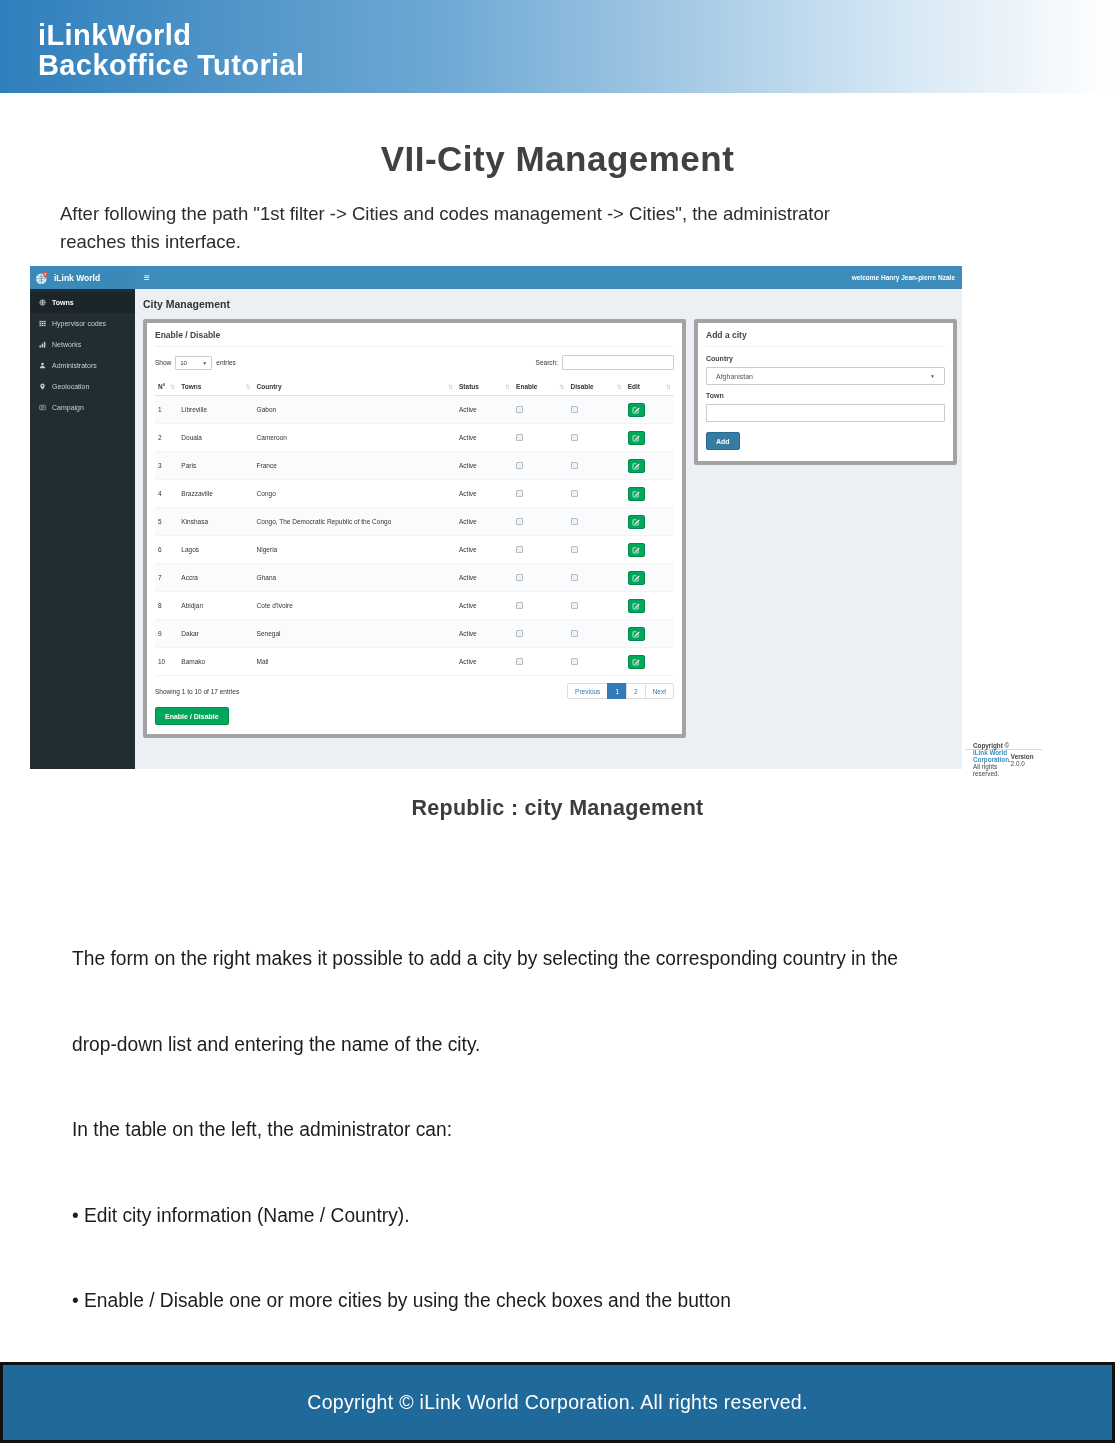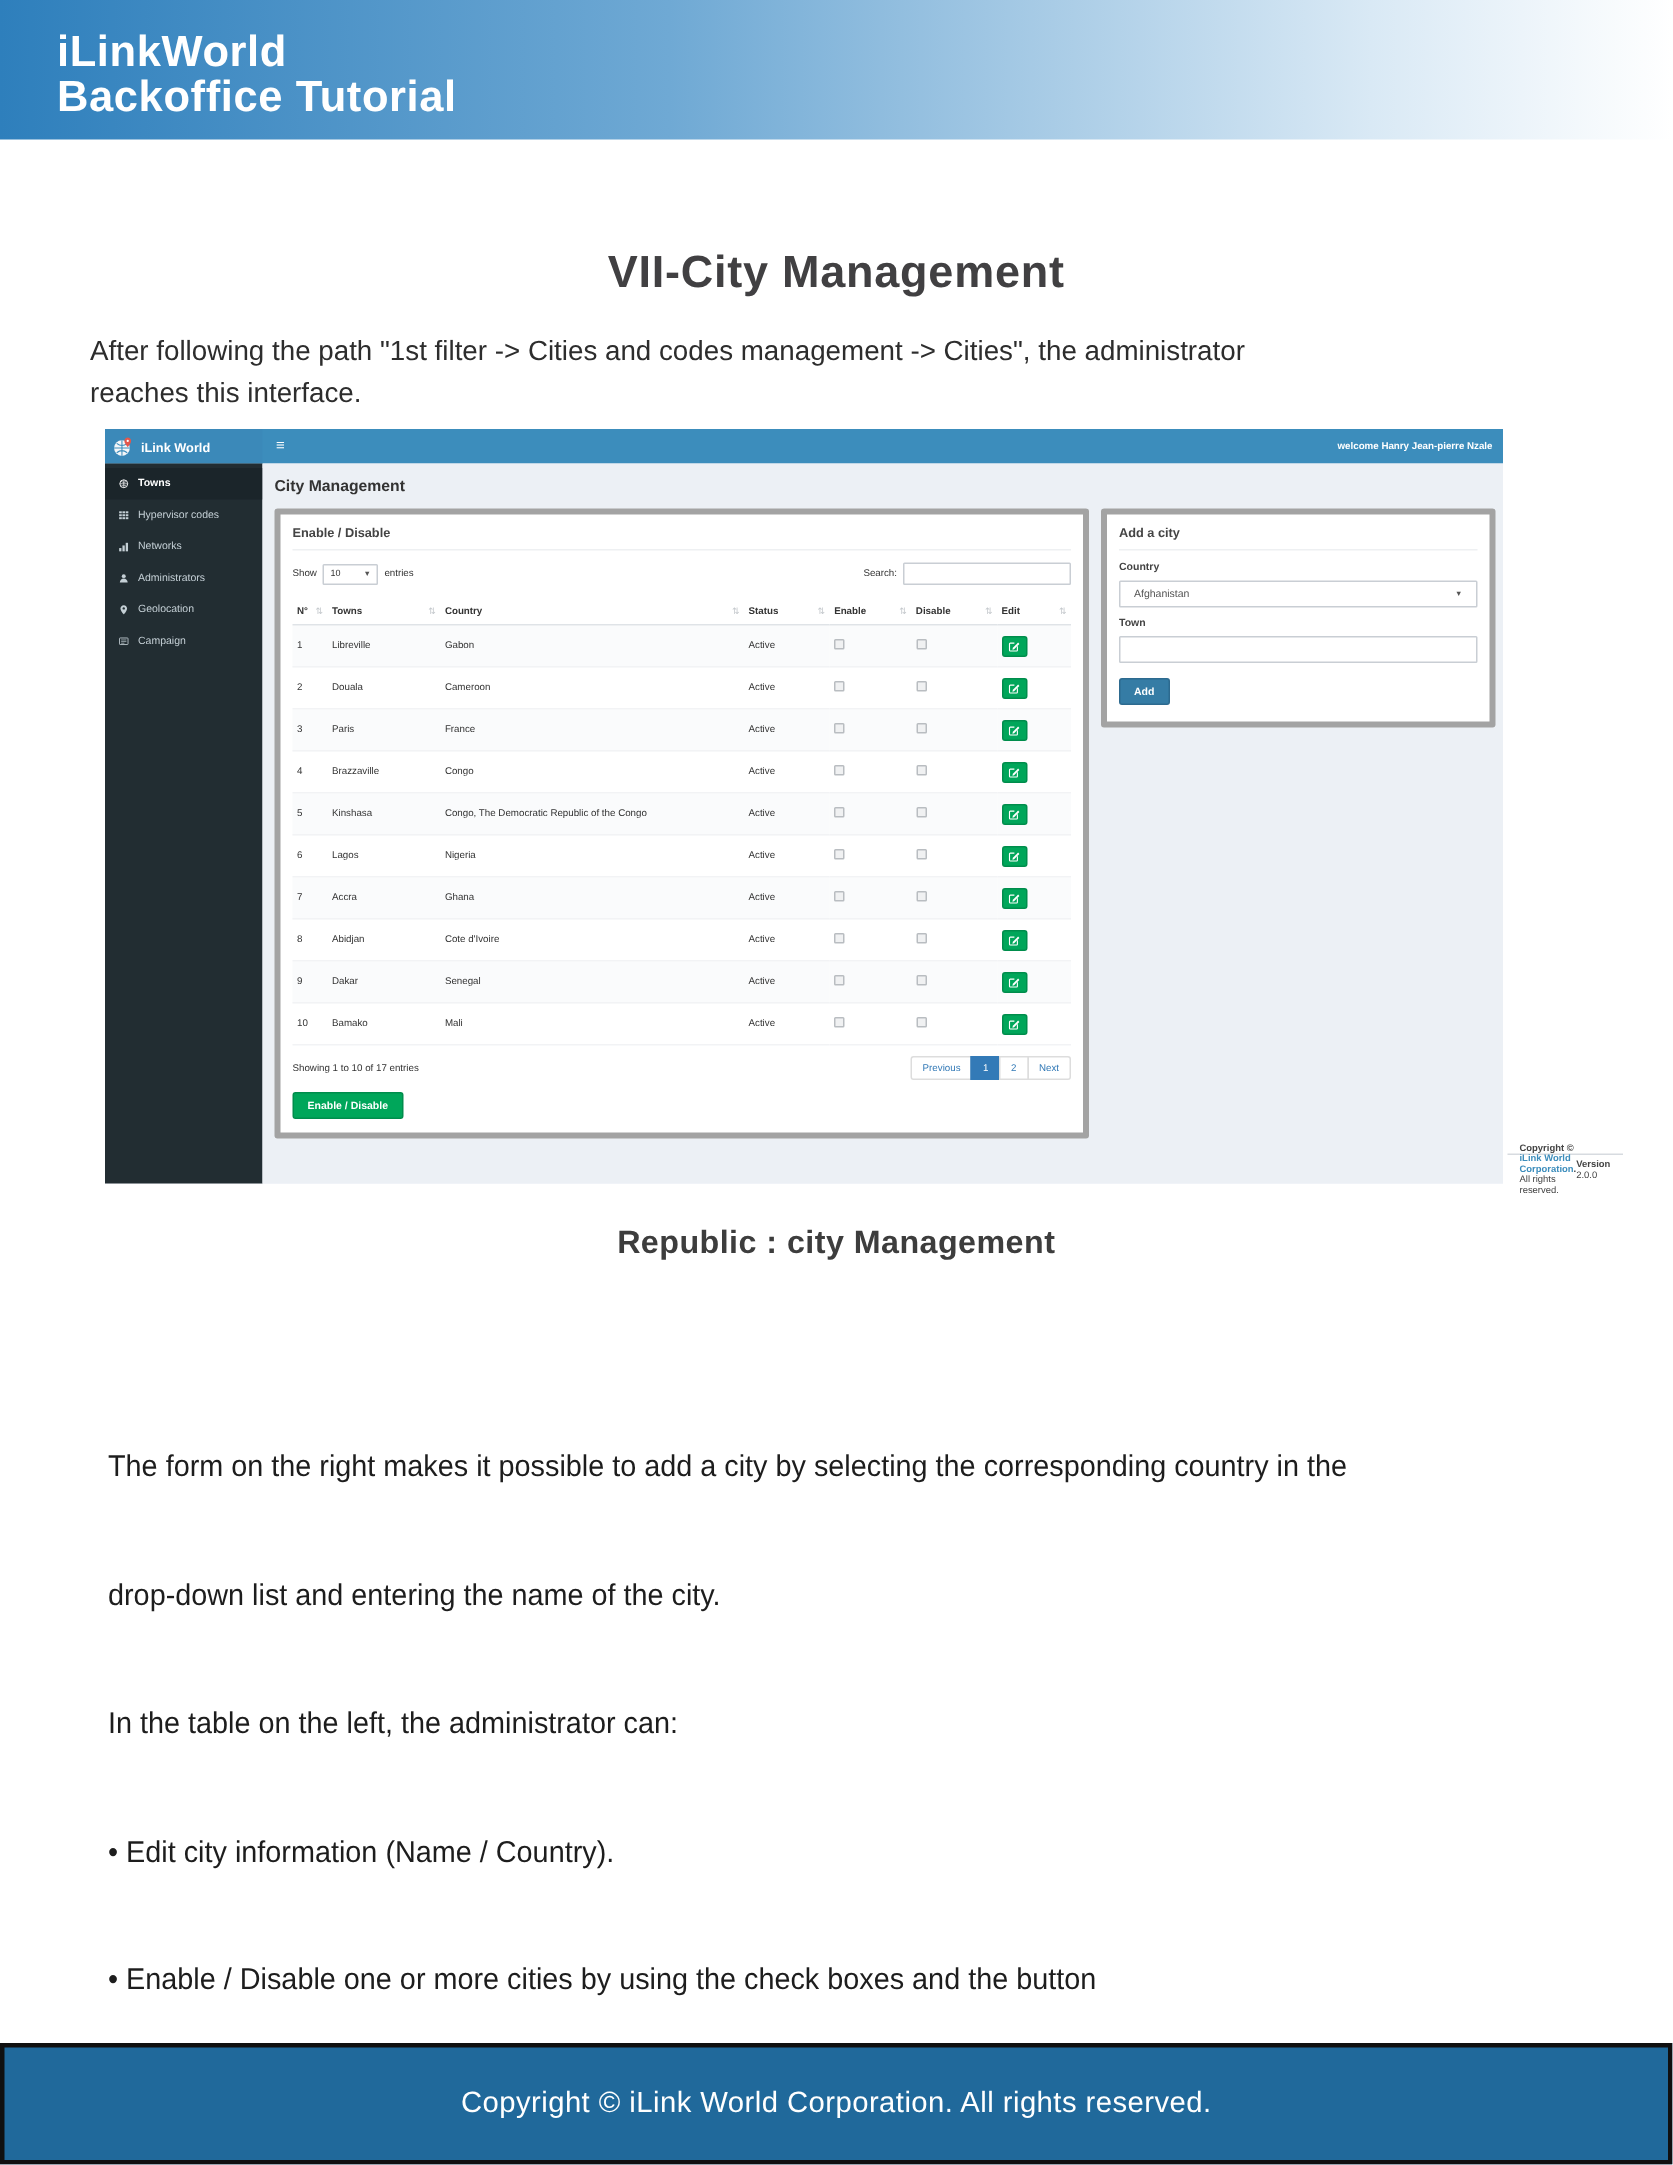--- a/index.html
+++ b/index.html
@@ -3,25 +3,25 @@
 <meta charset="utf-8">
 <style>
   * { margin:0; padding:0; box-sizing:border-box; }
   html,body { width:1115px; height:1443px; background:#fff; font-family:"Liberation Sans", sans-serif; }
   body { position:relative; overflow:hidden; }
 
   
   .banner { height:93px; background:linear-gradient(90deg,#2e7fbc 0%,#6fa9d4 40%,#d9e9f5 82%,#ffffff 100%); padding:20px 0 0 38px; }
   .banner .b1, .banner .b2 { color:#fff; font-size:29px; font-weight:bold; line-height:30px; letter-spacing:.4px; }
 
-  .doc-title { margin-top:72px; text-align:center; font-size:30px; font-weight:bold; color:#414042; letter-spacing:.5px; }
+  .doc-title { margin-top:46px; text-align:center; font-size:35px; font-weight:bold; color:#414042; letter-spacing:.5px; }
   .intro { margin:21px 0 0 60px; font-size:18.5px; color:#2d2d2d; line-height:27.5px; }
 
   
-  .shot { margin:11px 0 0 70px; width:932px; height:503px; display:flex; flex-direction:column; background:#ecf0f5; }
+  .shot { margin:11px 0 0 30px; width:932px; height:503px; display:flex; flex-direction:column; background:#ecf0f5; }
   .topbar { height:23px; display:flex; flex:0 0 23px; background:#3c8dbc; }
   .logo { width:105px; display:flex; align-items:center; gap:5px; padding-left:5px; background:#3b89b9; }
   .logo .brand { color:#fff; font-size:8.5px; font-weight:bold; }
   .nav { flex:1; display:flex; align-items:center; justify-content:space-between; }
   .nav .burger { color:#fff; font-size:10px; padding-left:9px; cursor:pointer; }
   .nav .welcome { color:#fff; font-size:6.5px; font-weight:bold; padding-right:7px; }
 
   .shot-body { flex:1; display:flex; min-height:0; }
   .sidebar { width:105px; background:#222d32; padding-top:3px; }
   .side-item { display:flex; align-items:center; gap:6px; padding:7px 9px; color:#c5d0d6; font-size:7px; cursor:pointer; }

